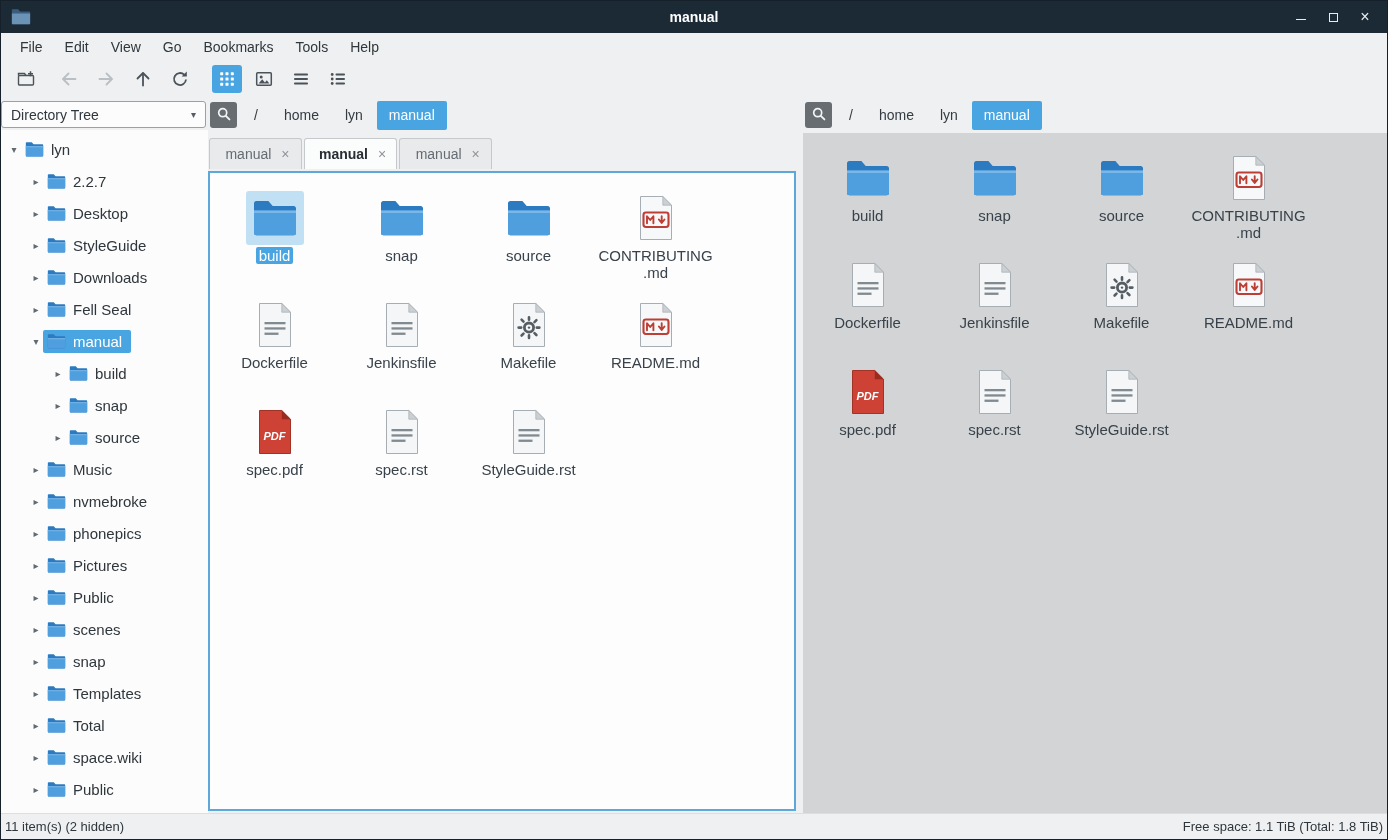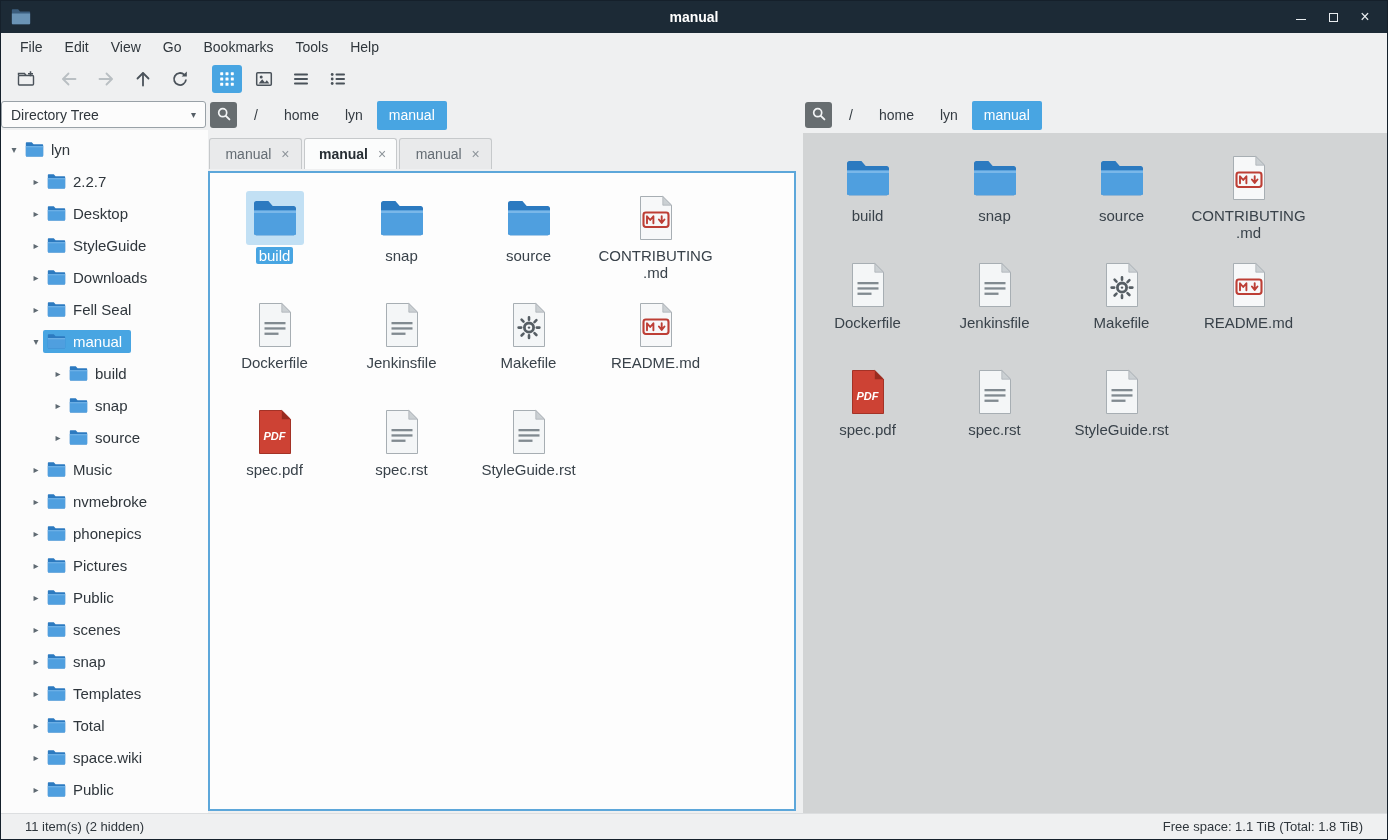--- a/index.html
+++ b/index.html
@@ -64,21 +64,21 @@
   .fileview.left-view { margin: 2px 0 2px 0; border: 2px solid #5da7da; background: #fdfdfd; }
   .fileview.right-view { background: #d2d4d5; }
   .file-grid { display: grid; grid-template-columns: repeat(4, 127px); align-content: start; padding: 10px 0 0 1px; }
   .file-item { height: 107px; display: flex; flex-direction: column; align-items: center; padding-top: 8px; }
   .icon-box { width: 58px; height: 54px; display: flex; align-items: center; justify-content: center; border-radius: 3px; font-style: italic; }
   .file-item.sel .icon-box { background: rgba(72,165,226,.32); }
   .file-label { margin-top: 2px; font-size: 15px; color: #39424a; text-align: center; max-width: 122px; line-height: 1.15; overflow-wrap: anywhere; border-radius: 2px; padding: 0 3px; }
   .file-item.sel .file-label { background: #48a5e2; color: #ffffff; }
 
   
-  .statusbar { flex: 0 0 26px; display: flex; align-items: center; justify-content: space-between; padding: 0 24px; font-size: 13px; color: #2f363c; border-top: 1px solid #dcdee0; }
+  .statusbar { flex: 0 0 26px; display: flex; align-items: center; justify-content: space-between; padding: 0 4px; font-size: 13px; color: #2f363c; border-top: 1px solid #dcdee0; }
 </style>
 </head>
 <body>
 
 <div class="window">
 
   <div class="titlebar">
     <span class="app-icon">
       <svg width="20" height="18" viewBox="0 0 46 41">
           <path d="M2 5.2C2 3.9 3 2.9 4.3 2.9h12.1l4.3 5.1h21C43 8 44 9 44 10.3V35c0 1.3-1 2.3-2.3 2.3H4.3C3 37.3 2 36.3 2 35z" fill="#3b5d7d"></path>

